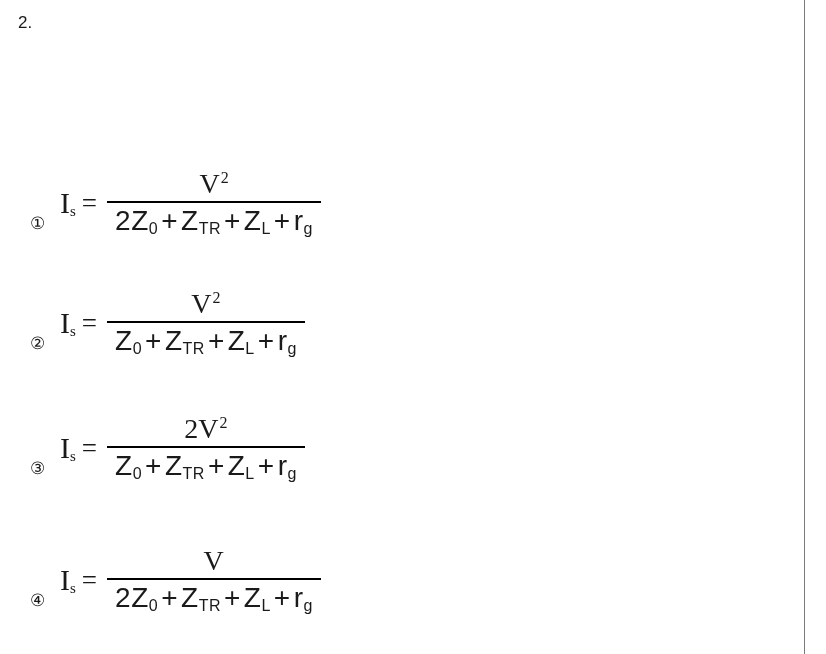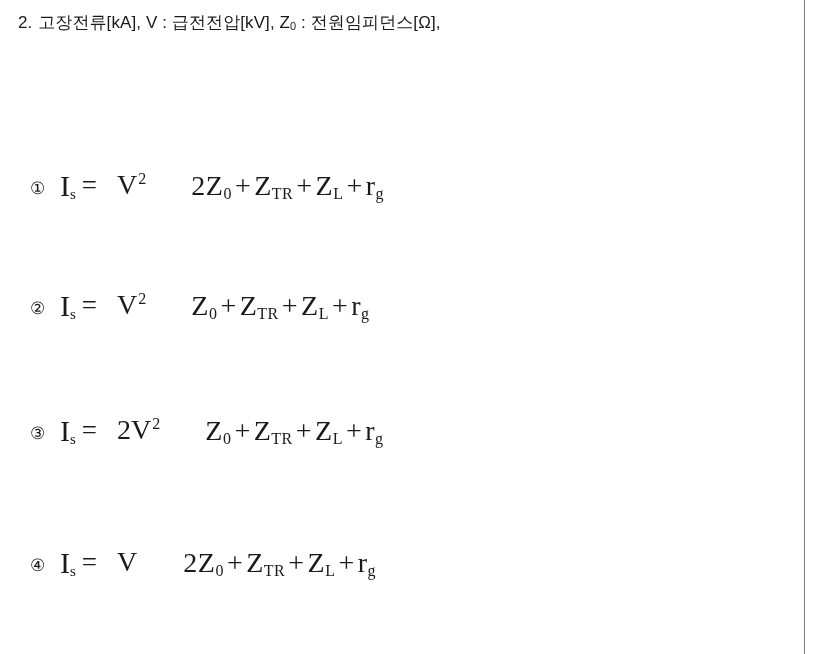--- a/index.html
+++ b/index.html
@@ -88,46 +88,45 @@
     font-size: 15px;
     vertical-align: -3px;
   }
   .eqsign {
     font-size: 27px;
     padding: 0 10px 0 2px;
     font-family: "Liberation Serif", serif;
   }
   .frac {
     display: inline-flex;
-    flex-direction: row;
+    flex-direction: column;
     align-items: center;
   }
   .frac .num {
     font-size: 28px;
     font-family: "Liberation Serif", serif;
     padding: 0 10px 1px 10px;
     white-space: nowrap;
   }
   .frac .num sup {
     font-size: 16px;
     vertical-align: super;
     padding-left: 1px;
   }
   .frac .bar {
     height: 2px;
     background: #000;
     width: 100%;
   }
   .frac .den {
     font-size: 28px;
-    font-family: Liberation Serif, serif;
+    font-family: Liberation Sans, sans-serif;
     padding: 2px 8px 0 8px;
     white-space: nowrap;
     letter-spacing: 0.5px;
-    margin-left: 27px;
   }
   .frac .den sub {
     font-size: 16px;
     vertical-align: -4px;
   }
   .plus { padding: 0 3px; }
 
   
   #choice-1 { top: 168px; }
   #choice-2 { top: 288px; }
@@ -139,21 +138,20 @@
 </head>
 <body>
 
 <div class="page">
 
   <div class="right-rule"></div>
 
   <div class="question">
     <span class="q-num">2.</span>
     <span class="q-body">
-      <span class="ln"><span>고장전류[kA], V : 급전전압[kV], Z</span><sub class="s">0</sub><span> : 전원임피던스[Ω],</span></span>
     </span>
   </div>
 
   <div class="choice" id="choice-1">
     <span class="choice-num choice-num-low">①</span>
     <span class="eq">
       <span class="lhs"><span>I</span><sub>s</sub></span>
       <span class="eqsign">=</span>
       <span class="frac">
         <span class="num"><span>V</span><sup>2</sup></span>

